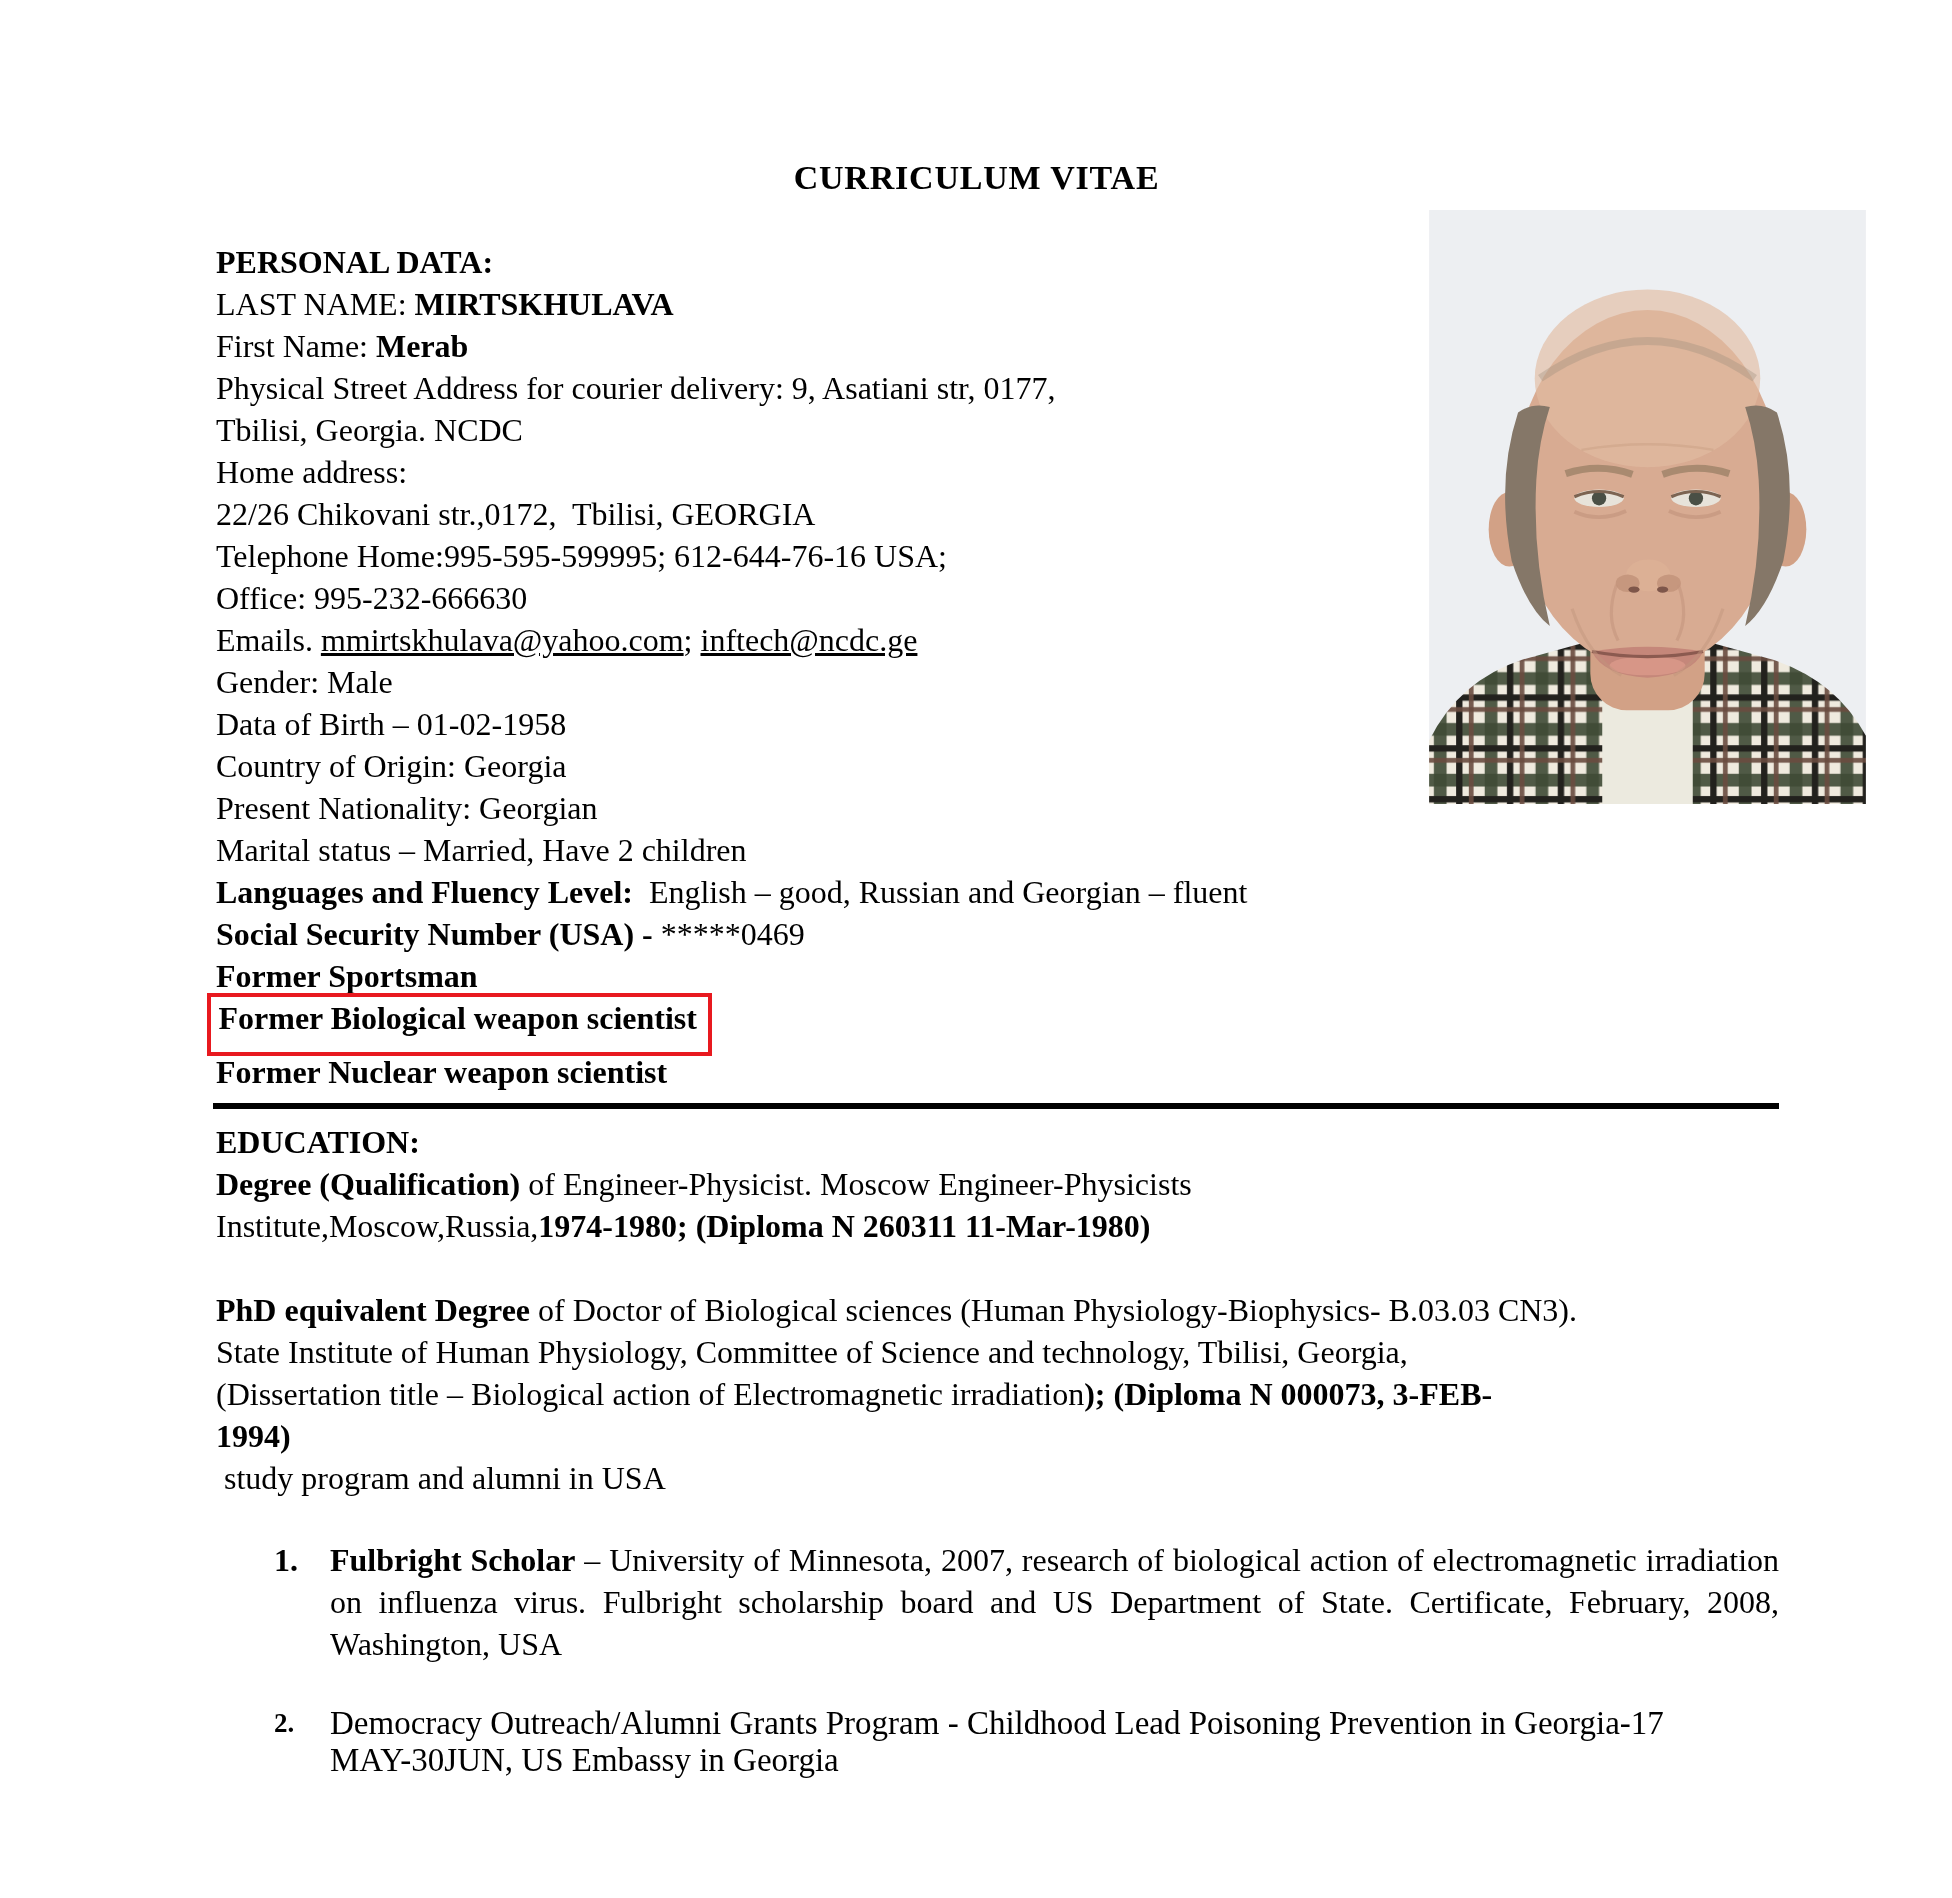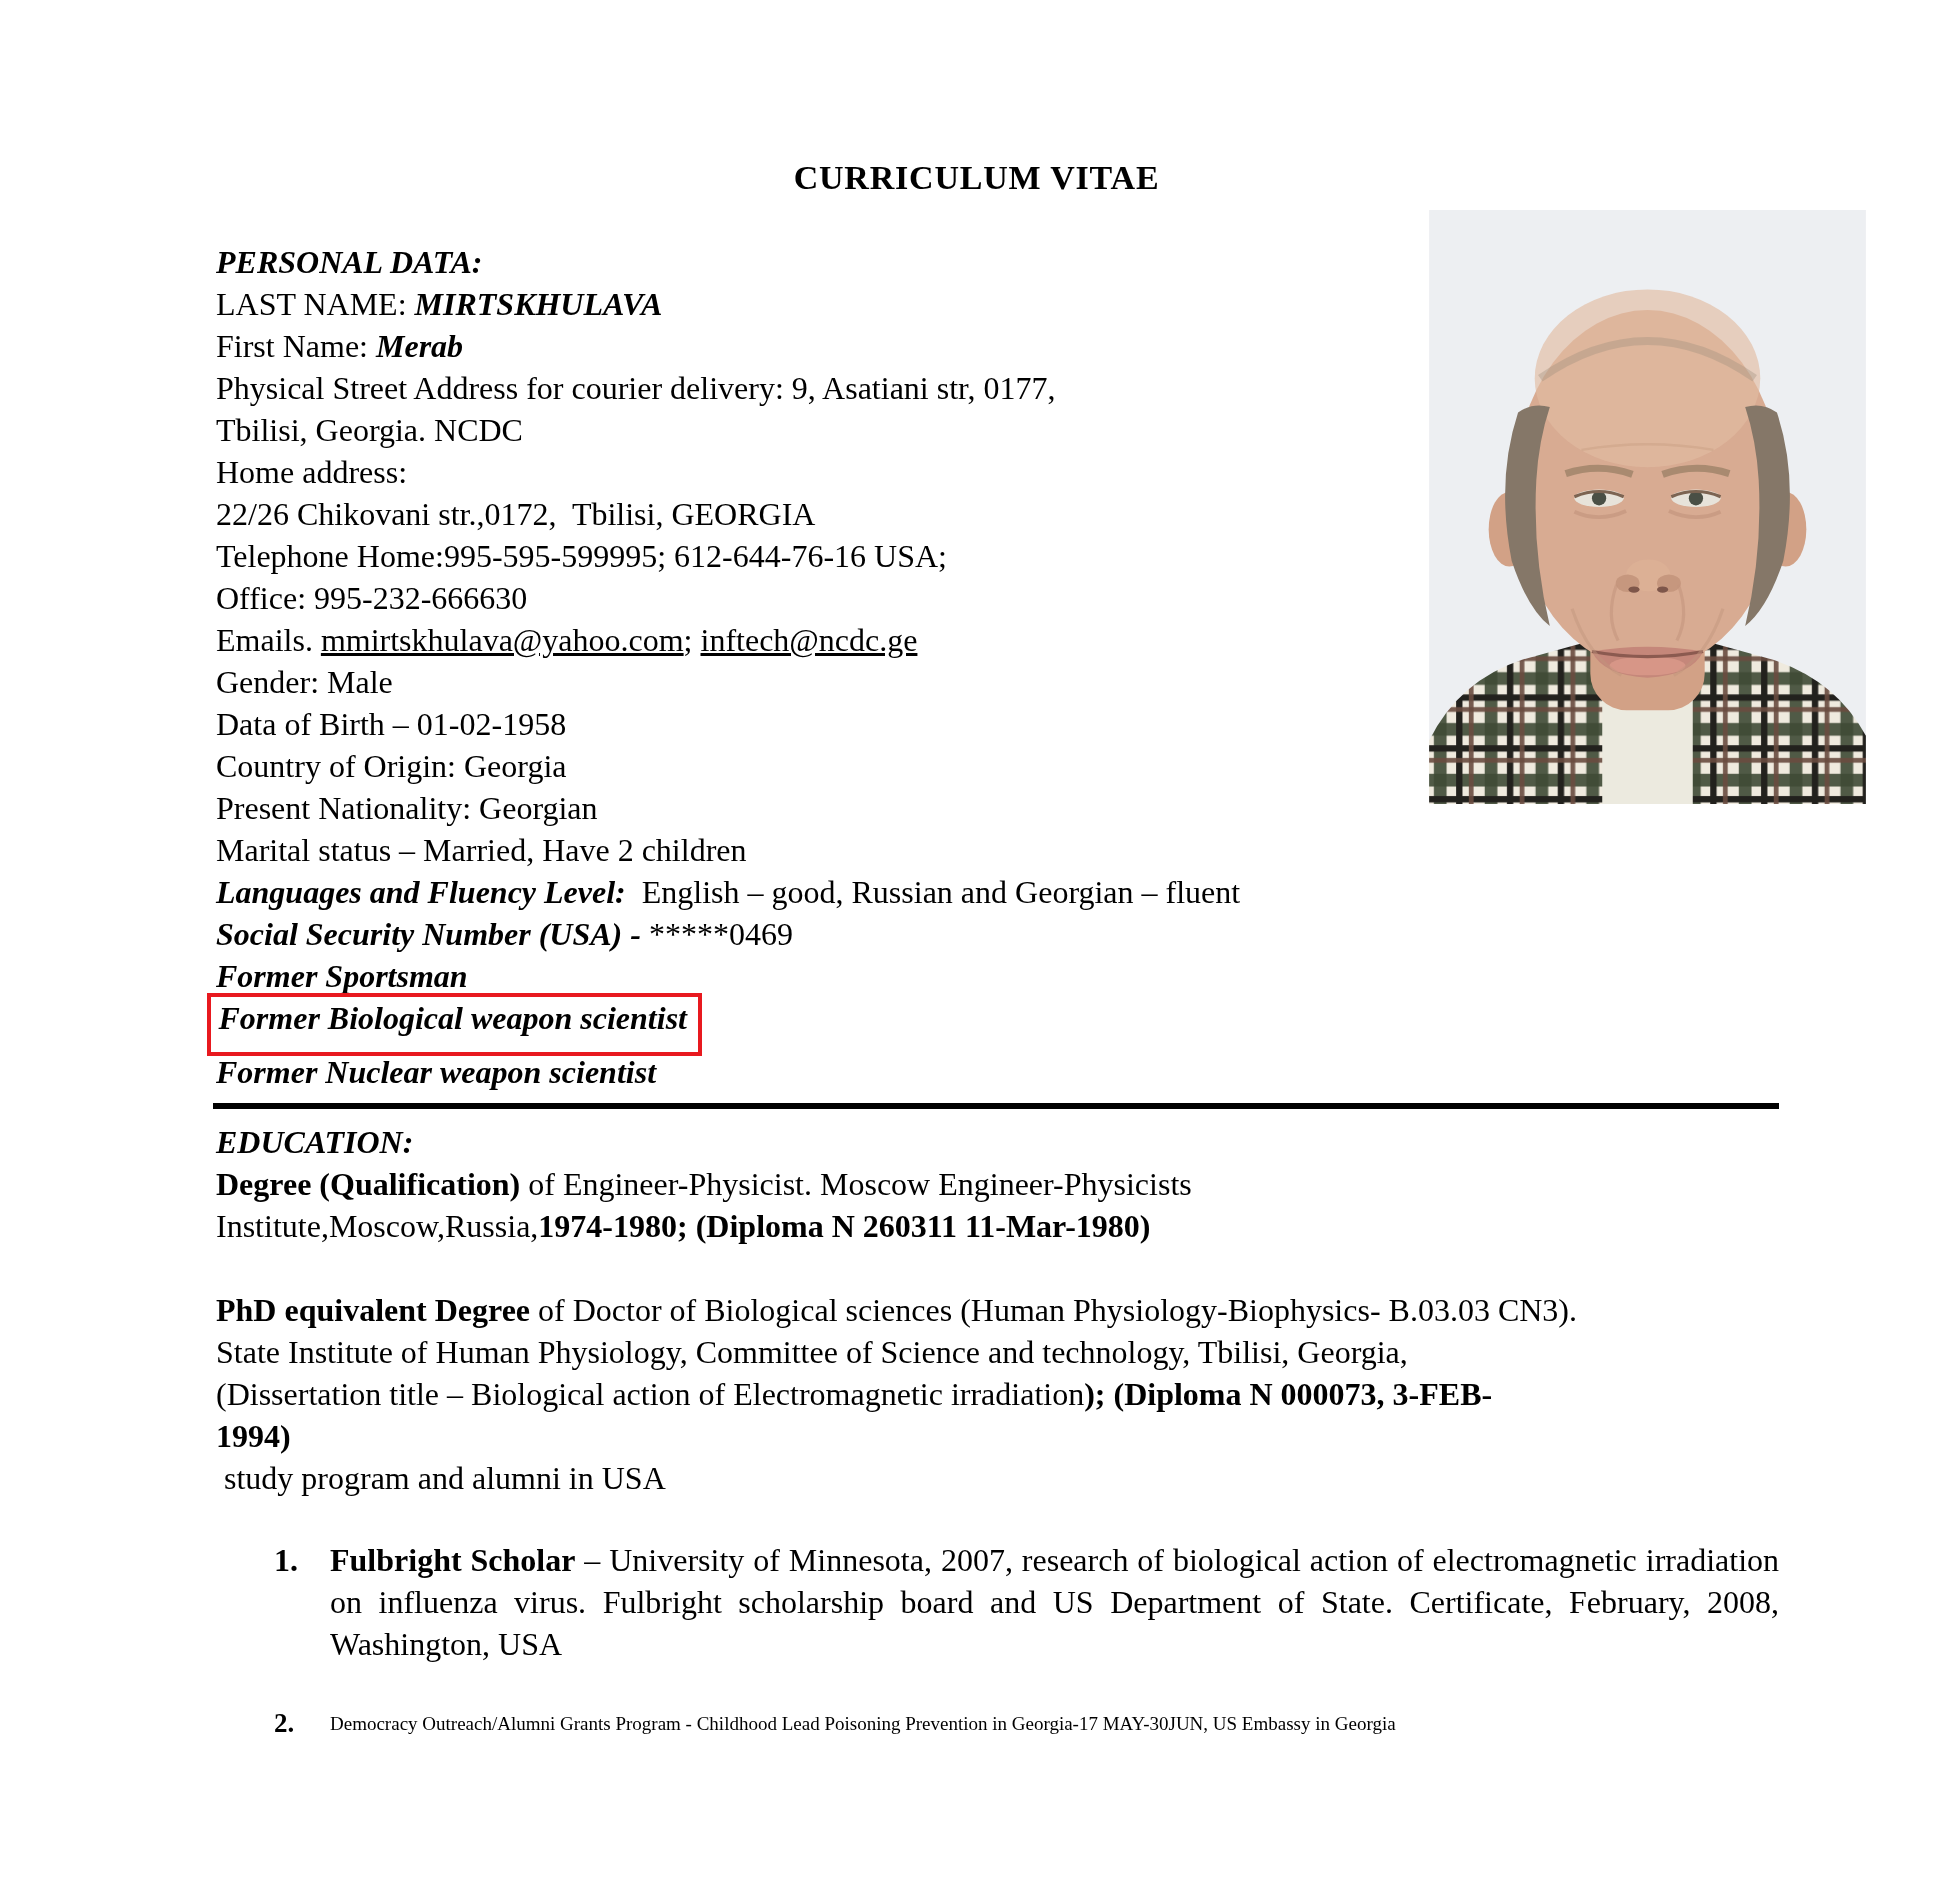--- a/index.html
+++ b/index.html
@@ -5,21 +5,21 @@
   html,body{margin:0;padding:0;background:#ffffff;}
   #page{
     position:relative;
     width:1953px;height:1899px;
     background:#ffffff;
     font-family:"Liberation Serif", serif;
     color:#000;
     overflow:hidden;
     border-radius:28px;
   }
-  .b{font-weight:bold;font-style:italic;}
+  .b{font-weight:bold;}
   .i{}
   .bi{font-weight:bold;}
   #doc-title{
     position:absolute;left:0;top:159px;width:1953px;
     text-align:center;font-weight:bold;font-size:34px;line-height:1.1;
     letter-spacing:0.8px;
   }
   #photo{
     position:absolute;left:1429px;top:210px;width:437px;height:594px;
   }
@@ -43,21 +43,21 @@
   #education-block{
     position:absolute;left:216px;top:1121px;width:1563px;
     font-size:32px;line-height:42px;
   }
   .gap-line{height:42px;}
   .study-note{padding-left:8px;}
   .edu-item{display:flex;align-items:flex-start;padding-left:58px;margin-top:40px;}
   .edu-item .num{flex:0 0 56px;}
   .edu-item p{margin:0;}
   .item-body-1{width:1449px;text-align:justify;}
-  .item-body-2{width:1398px;font-size:19px;line-height:37px;}
+  .item-body-2{width:1398px;font-size:33px;line-height:37px;}
   .num-2{font-size:27px;line-height:37px;}
 </style>
 </head>
 <body>
 
 <div id="page">
 
   <div id="doc-title">CURRICULUM VITAE</div>
 
   <div id="photo">

